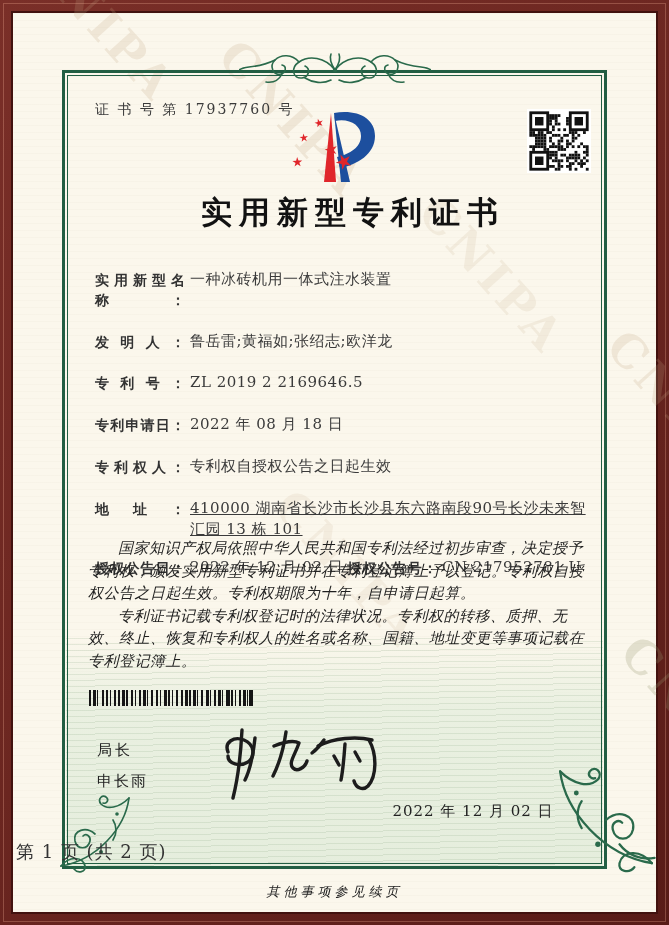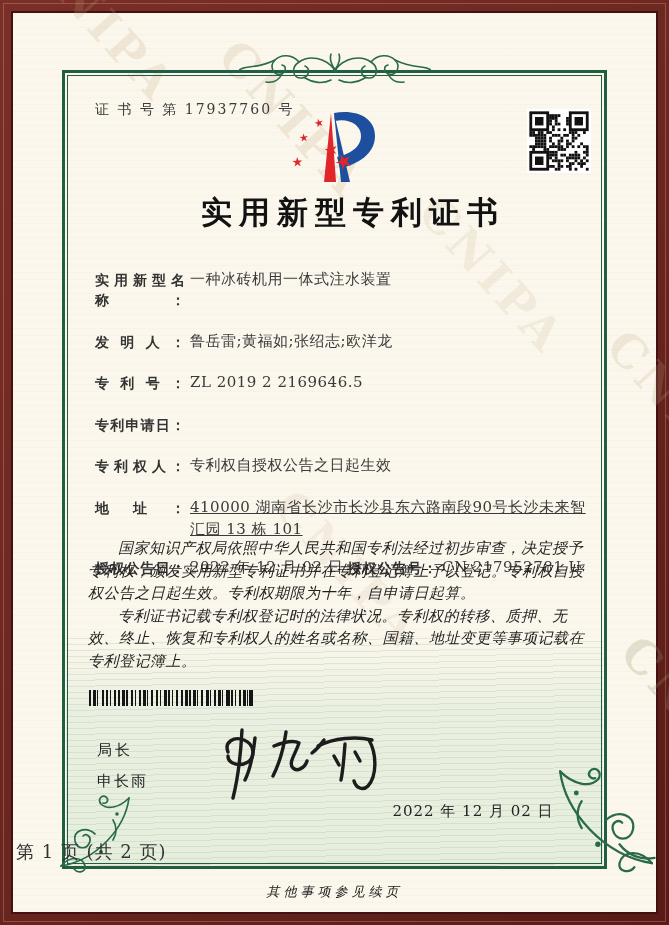--- a/index.html
+++ b/index.html
@@ -308,20 +308,21 @@
       <div class="frow">
         <span class="flabel">发明人：</span>
         <span class="fvalue">鲁岳雷;黄福如;张绍志;欧洋龙</span>
       </div>
       <div class="frow">
         <span class="flabel">专利号：</span>
         <span class="fvalue">ZL 2019 2 2169646.5</span>
       </div>
       <div class="frow">
         <span class="flabel">专利申请日：</span>
+        <span class="fvalue">2022 年 08 月 18 日</span>
       </div>
       <div class="frow">
         <span class="flabel">专利权人：</span>
         <span class="fvalue">专利权自授权公告之日起生效</span>
       </div>
       <div class="frow" style="margin-bottom:16px;">
         <span class="flabel">地址：</span>
         <span class="fvalue addr">410000 湖南省长沙市长沙县东六路南段90号长沙未来智汇园 13 栋 101</span>
       </div>
       <div class="frow">

